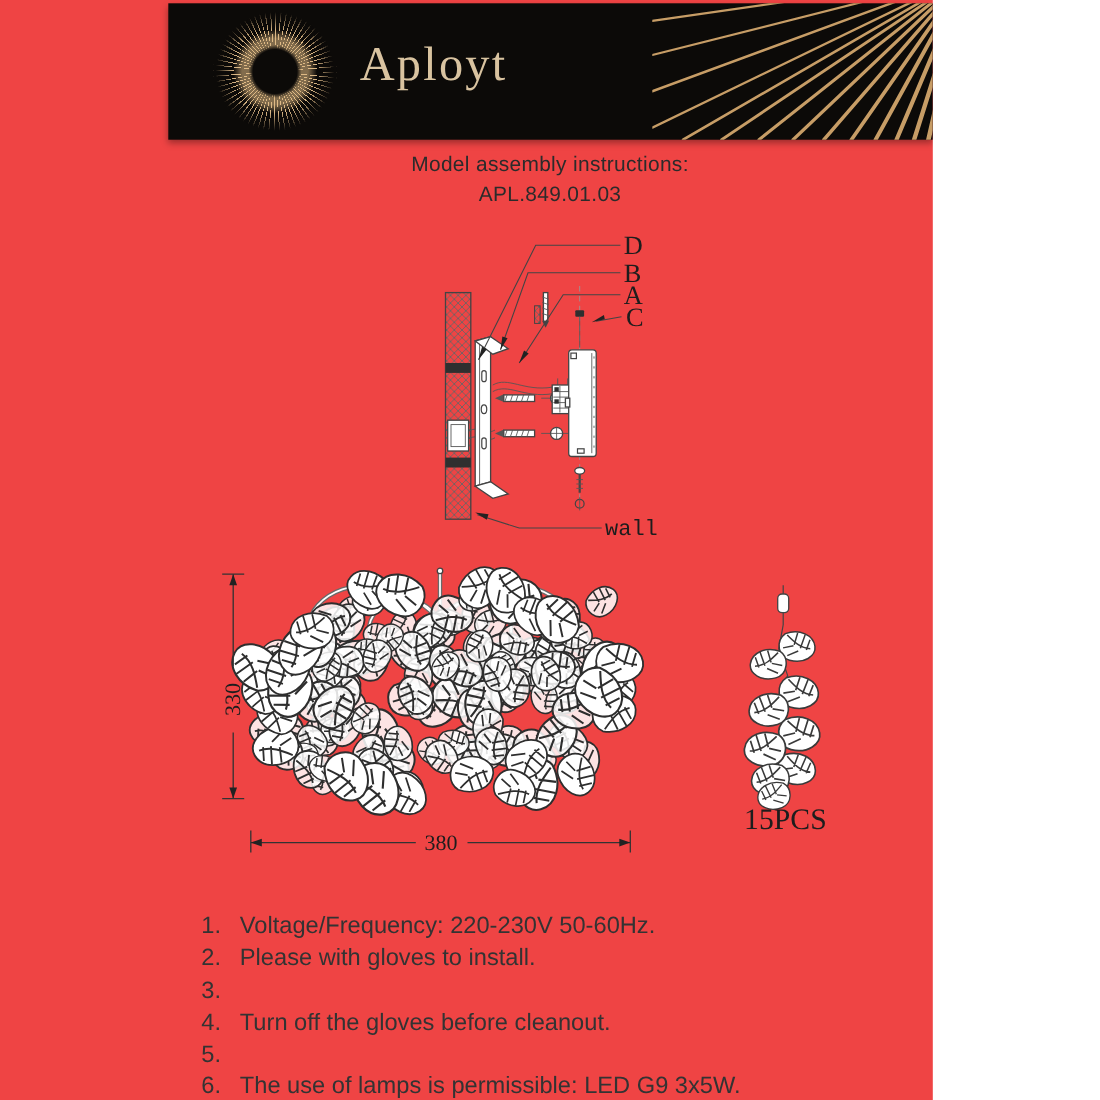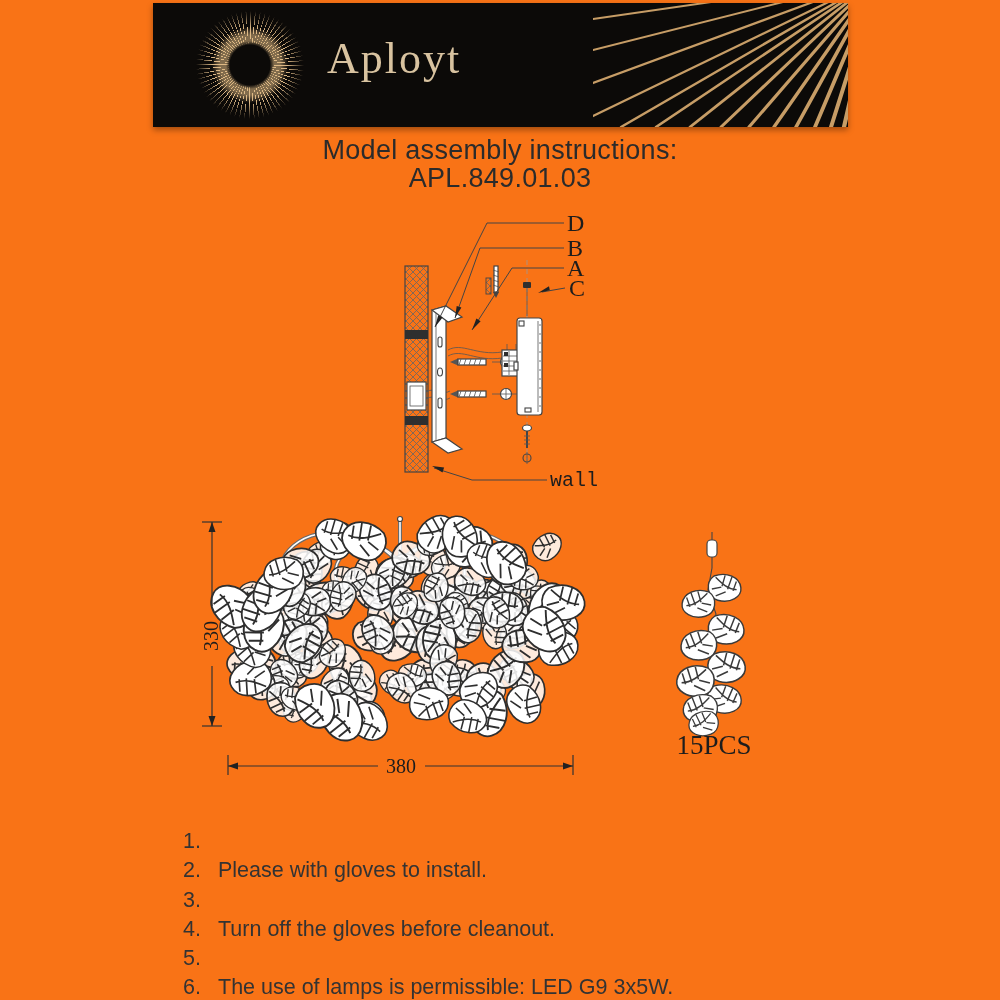--- a/index.html
+++ b/index.html
@@ -1,33 +1,33 @@
 <!DOCTYPE html>
 <html><head>
 <meta charset="utf-8">
 <style>
   html,body{margin:0;padding:0;background:#fff;}
-  #page{position:relative;width:1000px;height:1000px;background:#f97316;overflow:hidden;
+  #page{position:relative;width:848px;height:1000px;background:#ef4444;overflow:hidden;
         font-family:"Liberation Sans", sans-serif;}
 
   
   #banner{position:absolute;left:153px;top:3px;width:695px;height:124px;
           background:#0c0a08;box-shadow:0 3px 6px rgba(0,0,0,.35);}
   .starburst{position:absolute;left:41px;top:6px;width:112px;height:112px;border-radius:50%;
     background:
       radial-gradient(circle, rgba(13,11,9,0) 0 20px, rgba(228,190,134,.55) 24px 30px, rgba(13,11,9,0) 38px),
       radial-gradient(circle 56px, #0c0a08 0 21px, rgba(12,10,8,0) 24px 38px, #0c0a08 54px),
       repeating-conic-gradient(#d8b584 0deg 1.1deg, rgba(12,10,8,0) 1.1deg 5.3deg);}
   .brand{position:absolute;left:174px;top:30px;font-family:"Liberation Serif", serif;
          font-size:44px;letter-spacing:2px;color:#d9c3a0;font-weight:400;}
   .rays{position:absolute;right:0;top:0;}
 
   
   .title-block{position:absolute;left:0;top:136px;width:1000px;text-align:center;color:#2b2b2b;}
-  .title-line{font-size:27px;font-weight:500;letter-spacing:.3px;line-height:28px;}
+  .title-line{font-size:19px;font-weight:500;letter-spacing:.3px;line-height:28px;}
 
   
   .drawing{position:absolute;}
   .cad-text{font-family:"Liberation Serif","DejaVu Serif",serif;fill:#1d1d1d;}
   .cad-mono{font-family:"Liberation Mono","DejaVu Sans Mono",monospace;fill:#1d1d1d;}
   .ln{stroke:#444;stroke-width:1.1;fill:none;}
   .thin{stroke:#555;stroke-width:.8;fill:none;}
   .fillwhite{fill:#fff;stroke:#444;stroke-width:1.2;}
   .dark{fill:#2f2f2f;stroke:none;}
   .dim{stroke:#333;stroke-width:1.2;fill:none;}
@@ -412,20 +412,21 @@
       <use href="#leafshape" transform="translate(63,168) scale(-1.1,1.1) rotate(40)"></use>
       <use href="#leafshape" transform="translate(64,184) scale(-0.95,0.95) rotate(44)"></use>
     </g>
     <text class="cad-text" x="66" y="226" text-anchor="middle" font-size="27">15PCS</text>
   </svg>
 
   <div id="instructions">
     <div class="ins-row">
       <span class="ins-num">1.</span>
         <span class="ins-gap"></span>
+      <span class="ins-txt">Voltage/Frequency: 220-230V 50-60Hz.</span>
     </div>
     <div class="ins-row">
       <span class="ins-num">2.</span>
         <span class="ins-gap"></span>
       <span class="ins-txt">Please with gloves to install.</span>
     </div>
     <div class="ins-row">
       <span class="ins-num">3.</span>
         <span class="ins-gap"></span>
     </div>

